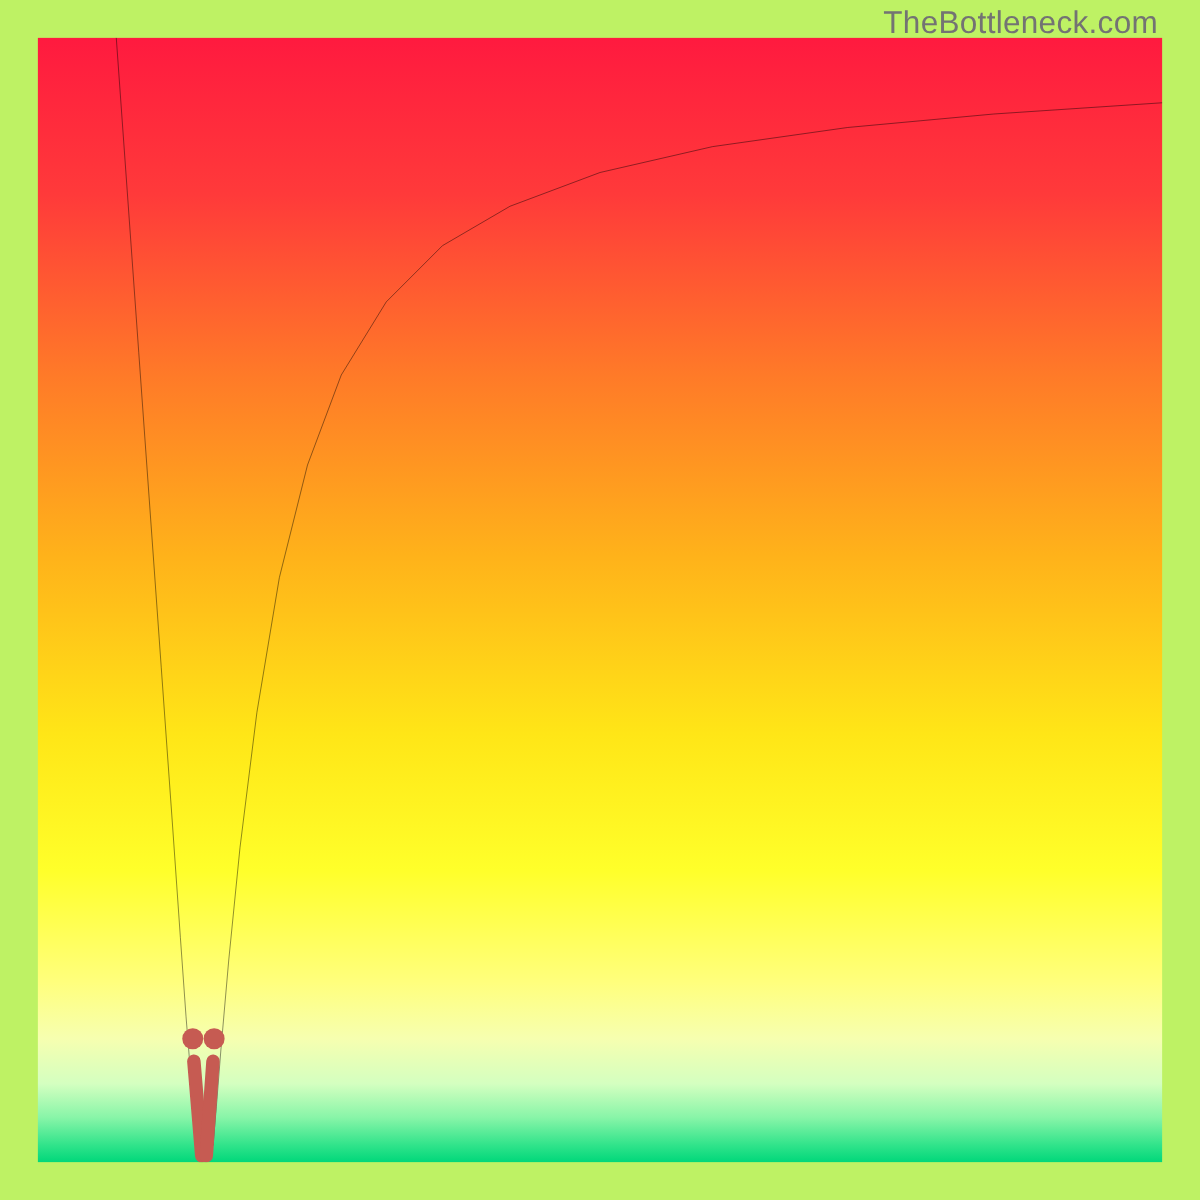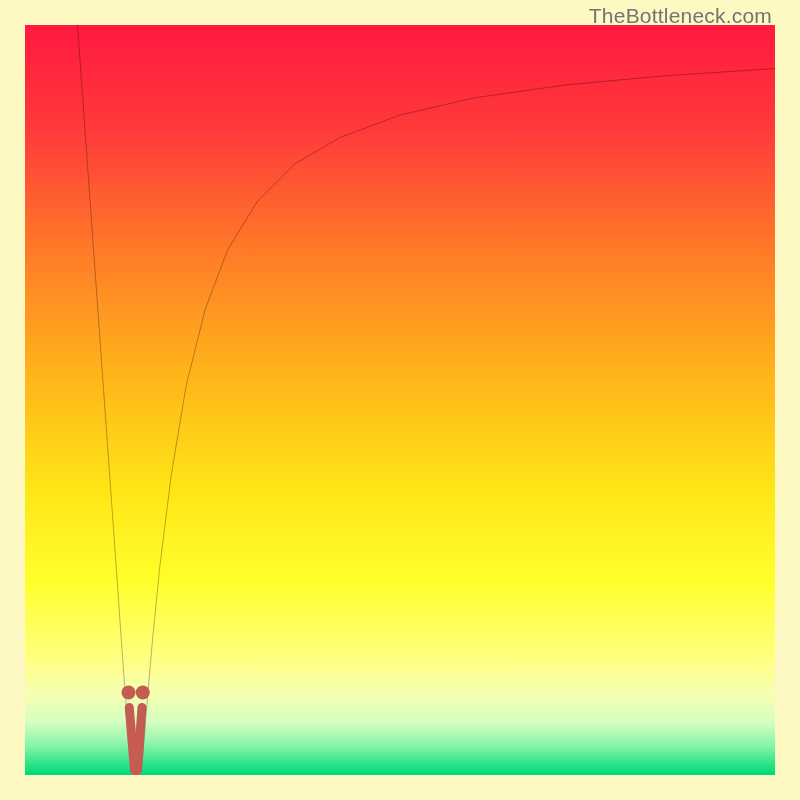--- a/index.html
+++ b/index.html
@@ -10,21 +10,21 @@
     overflow: hidden;
     background: #000;
     font-family: Arial, Helvetica, sans-serif;
   }
   .frame {
     position: absolute;
     left: 0;
     top: 0;
     width: 800px;
     height: 800px;
-    background: #fef9c3;
+    background: #bef264;
   }
   .plot-area {
     position: absolute;
     left: 25px;
     top: 25px;
     width: 750px;
     height: 750px;
     overflow: hidden;
   }
   .gradient {

